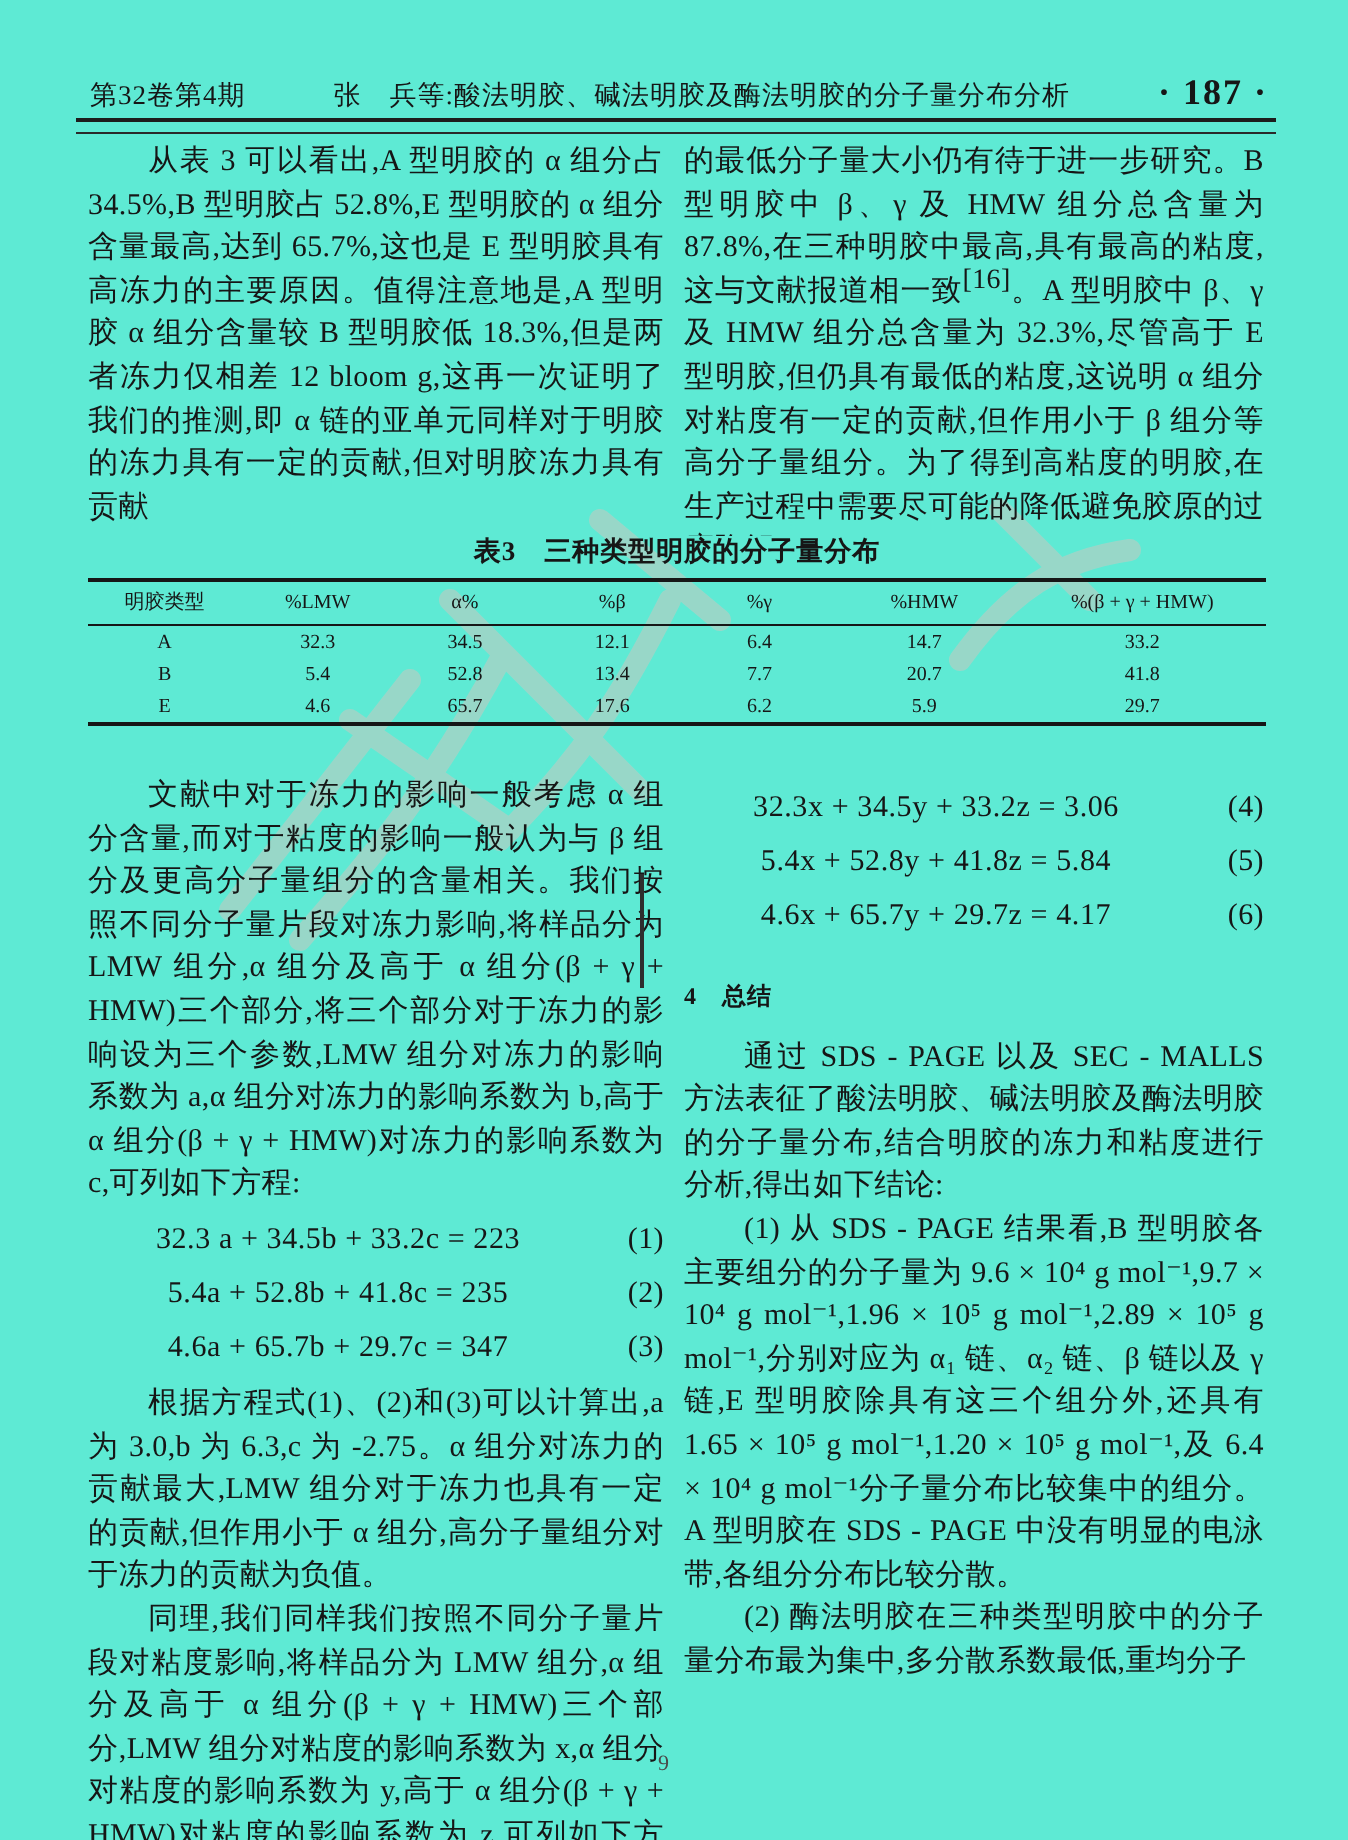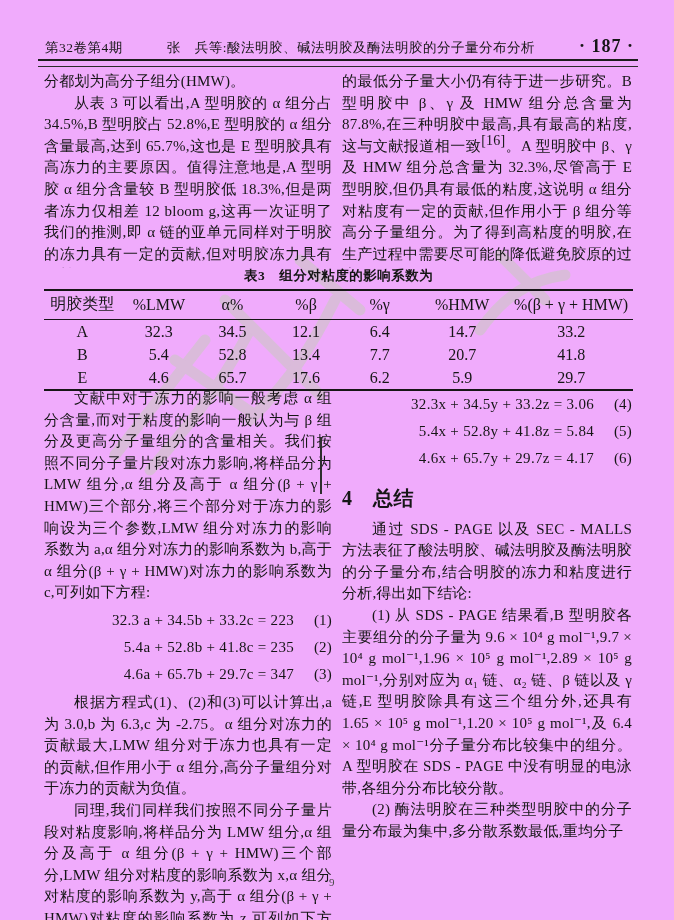--- a/index.html
+++ b/index.html
@@ -1,19 +1,19 @@
 <!DOCTYPE html>
 <html><head>
 <meta charset="utf-8">
 <style>
   html,body{margin:0;padding:0;background:#9a9a96;}
   .page{
     position:relative;
     width:674px;height:920px;
-    background:#f0abfc;
+    background:#5eead4;
     overflow:hidden;
     font-family:"Liberation Serif","DejaVu Serif",serif;
     color:#161616;
   }
   
   .header{
     position:absolute;left:45px;right:40px;top:36px;
     display:flex;justify-content:space-between;align-items:baseline;
   }
   .header .issue{font-size:13.5px;letter-spacing:.5px;}
@@ -36,36 +36,36 @@
   .para{margin:0;text-indent:2em;}
   .para.cont{text-indent:0;}
   .para sup{font-size:14px;line-height:0;margin-top:36px;}
   
   .table-block{position:absolute;left:44px;top:267px;width:589px;}
   .table-caption{
     text-align:center;font-weight:bold;font-size:13.5px;
     letter-spacing:.5px;margin:0 0 4px 0;
   }
   table.t3{
-    width:100%;border-collapse:collapse;font-size:16px;
+    width:100%;border-collapse:collapse;font-size:10px;
     border-top:2.2px solid #161616;border-bottom:2.2px solid #161616;
   }
   table.t3 th{
     font-weight:normal;padding:3px 0 4px 0;
     border-bottom:1.3px solid #161616;text-align:center;
   }
   table.t3 td{padding:2.5px 0;text-align:center;}
   
   .eq-block{margin:3px 0 4px 0;}
   .eq-row{display:flex;align-items:baseline;line-height:27px;font-size:15px;}
-  .eq-expr{flex:1;text-align:right;letter-spacing:.3px;}
+  .eq-expr{flex:1;text-align:center;letter-spacing:.3px;}
   .eq-no{width:38px;text-align:right;}
   
   .sec-heading{
-    font-weight:bold;font-size:20px;margin:16px 0 9px 0;
+    font-weight:bold;font-size:12px;margin:16px 0 9px 0;
     text-indent:0;letter-spacing:.5px;
   }
   
   .watermark{position:absolute;left:0;top:0;pointer-events:none;}
   .artifact-line{position:absolute;left:320px;top:437px;width:2px;height:57px;background:#2e2e2e;}
   .stray-digit{position:absolute;left:329px;top:876px;font-size:11px;color:#4a4a4a;}
 </style>
 </head>
 <body>
 
@@ -85,30 +85,29 @@
   </svg>
 
   <div class="header">
     <span class="issue">第32卷第4期</span>
     <span class="running-title">张　兵等:酸法明胶、碱法明胶及酶法明胶的分子量分布分析</span>
     <span class="pageno">· 187 ·</span>
   </div>
   <div class="rule-double"></div>
 
   <div class="col top left">
-    <p class="para cont">分都划为高分子组分(HMW)。</p>
     <p class="para">从表 3 可以看出,A 型明胶的 α 组分占 34.5%,B 型明胶占 52.8%,E 型明胶的 α 组分含量最高,达到 65.7%,这也是 E 型明胶具有高冻力的主要原因。值得注意地是,A 型明胶 α 组分含量较 B 型明胶低 18.3%,但是两者冻力仅相差 12 bloom g,这再一次证明了我们的推测,即 α 链的亚单元同样对于明胶的冻力具有一定的贡献,但对明胶冻力具有贡献</p>
   </div>
 
   <div class="col top right">
     <p class="para cont"><span>的最低分子量大小仍有待于进一步研究。B 型明胶中 β、γ 及 HMW 组分总含量为 87.8%,在三种明胶中最高,具有最高的粘度,这与文献报道相一致</span><sup>[16]</sup><span>。A 型明胶中 β、γ 及 HMW 组分总含量为 32.3%,尽管高于 E 型明胶,但仍具有最低的粘度,这说明 α 组分对粘度有一定的贡献,但作用小于 β 组分等高分子量组分。为了得到高粘度的明胶,在生产过程中需要尽可能的降低避免胶原的过度降解。</span></p>
   </div>
 
   <div class="table-block">
-    <p class="table-caption">表3　组分对粘度的影响系数为</p>
+    <p class="table-caption">表3　三种类型明胶的分子量分布</p>
     <table class="t3">
       <colgroup>
         <col style="width:13%">
           <col style="width:13%">
           <col style="width:12%">
         <col style="width:13%">
           <col style="width:12%">
           <col style="width:16%">
           <col style="width:21%">
       </colgroup>

